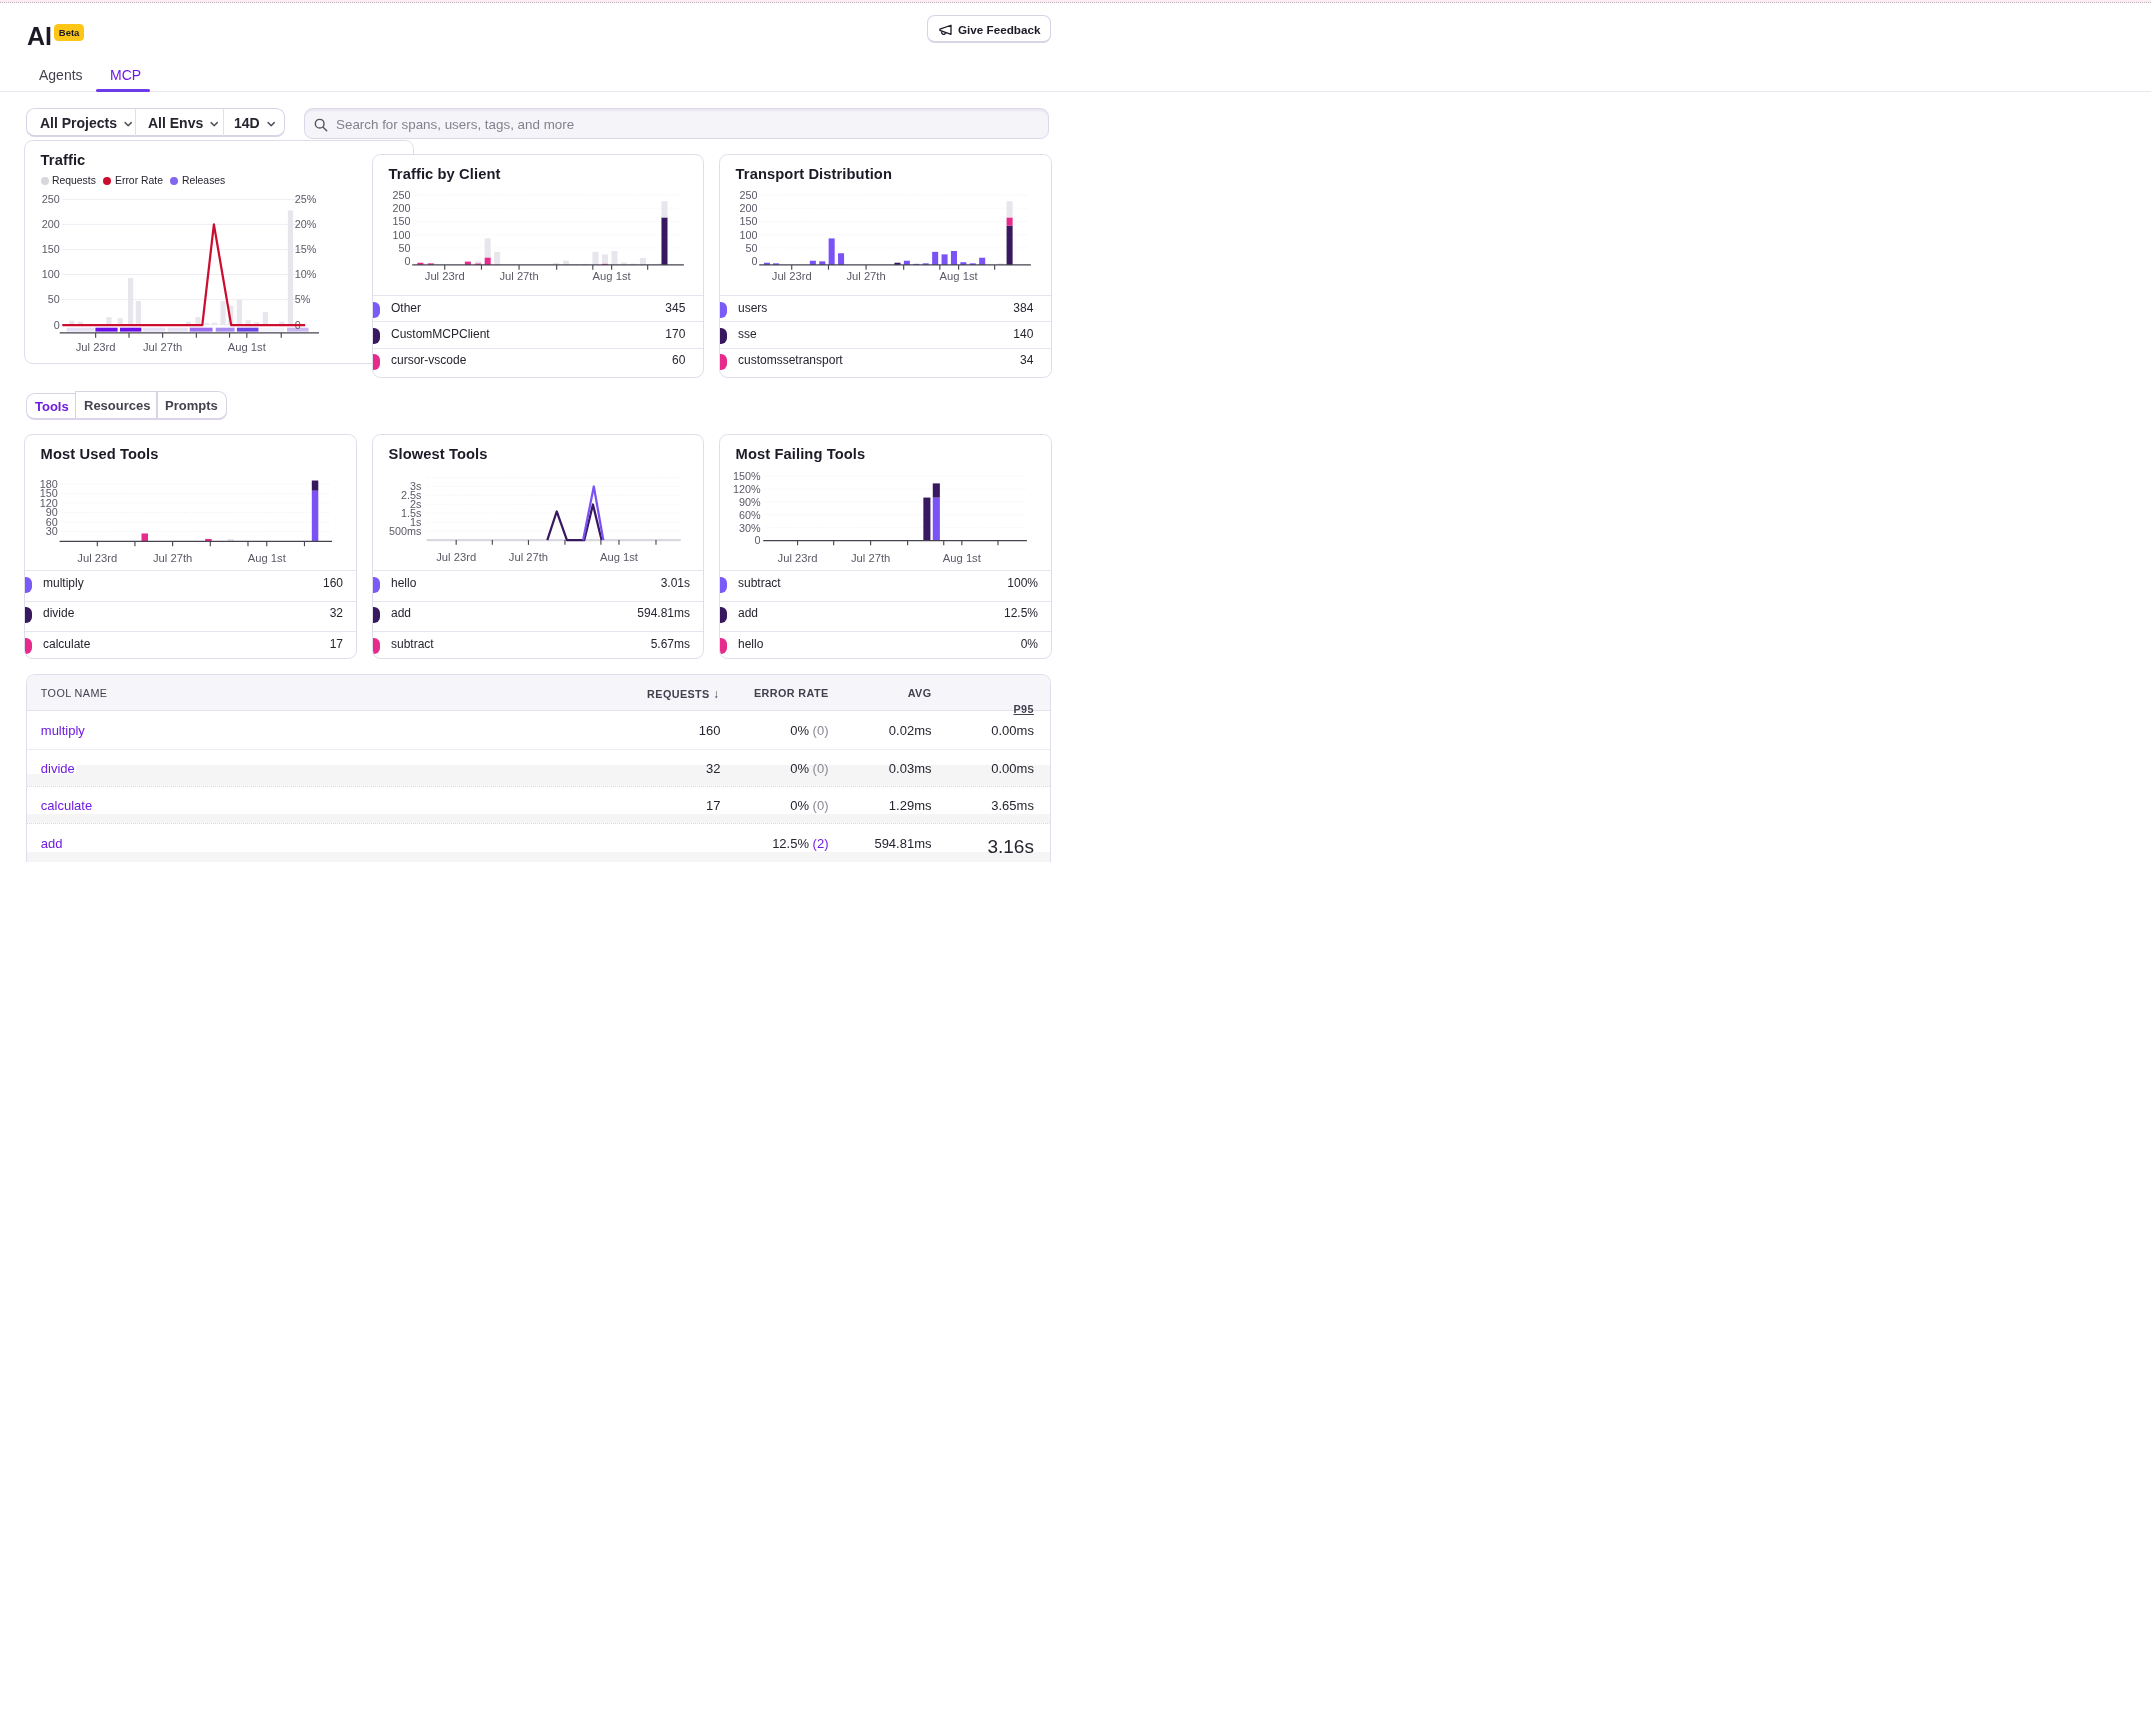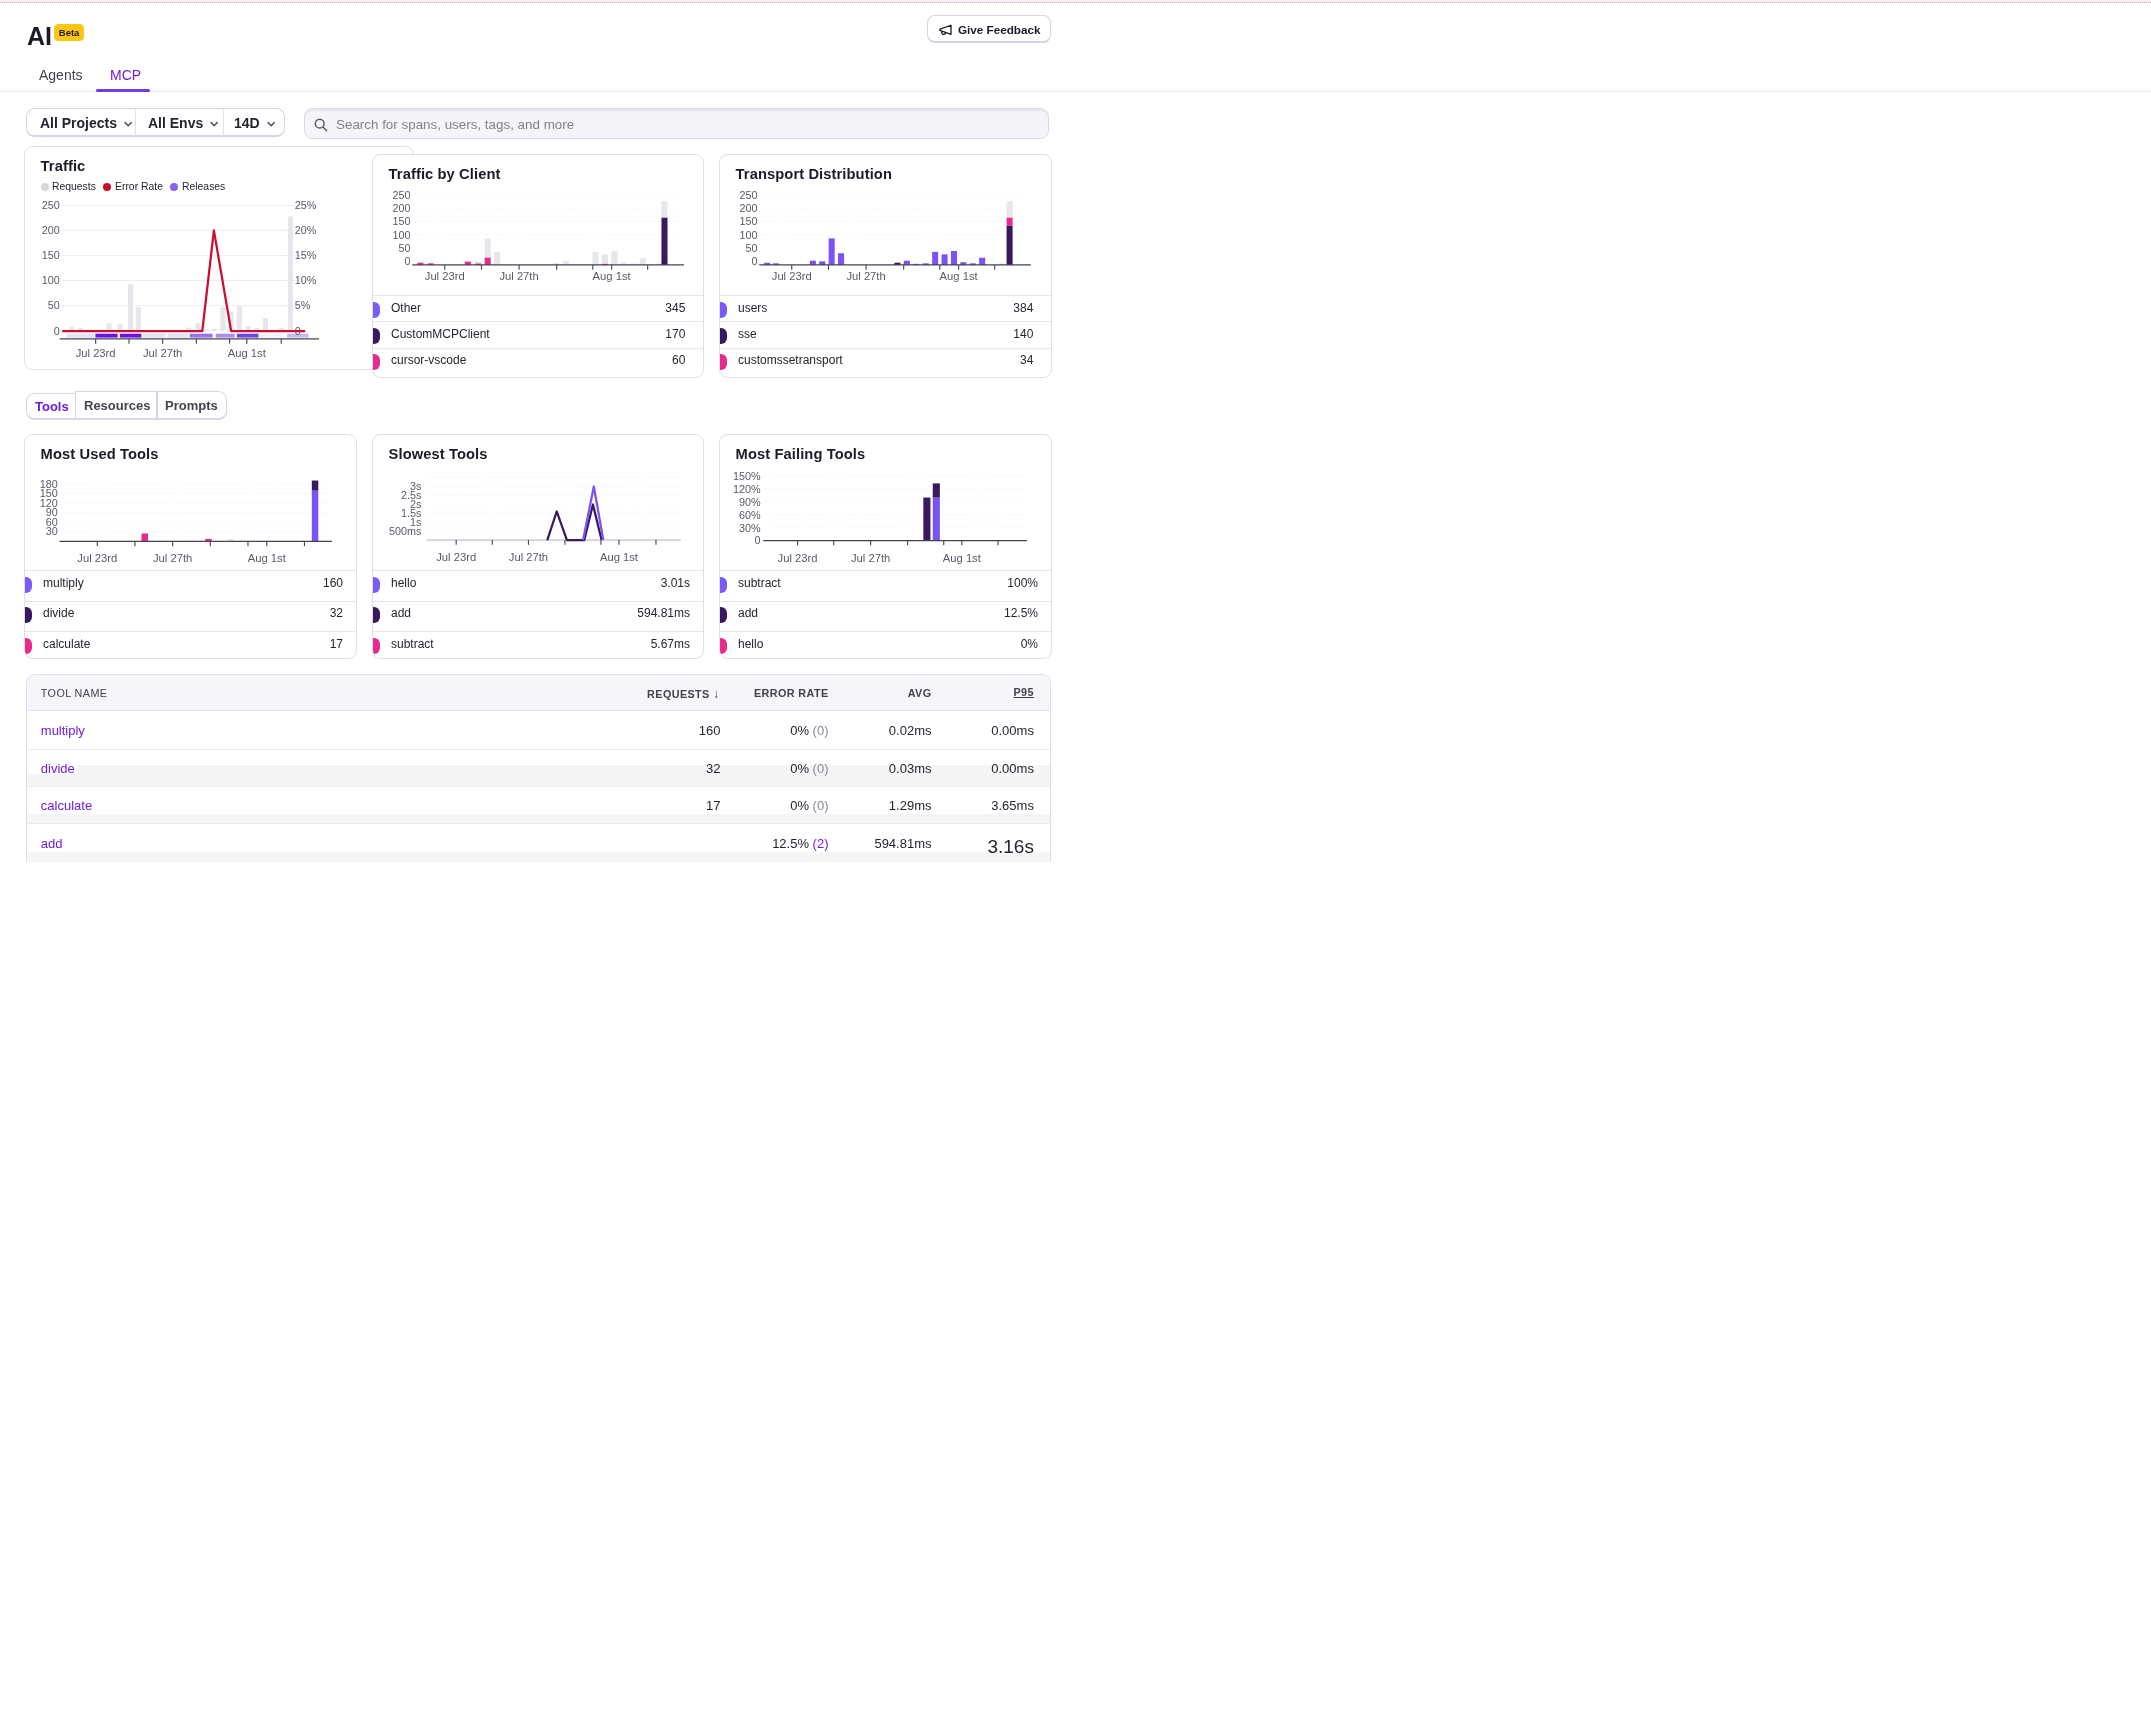--- a/index.html
+++ b/index.html
@@ -25,21 +25,21 @@
     </svg></div>
 <div style="position:absolute;left:234px;top:115px;font-size:14px;font-weight:700;color:#27242f;">14D<svg width="10.4" height="10.4" viewBox="0 0 12 12" style="position:relative;top:0.9px;left:0;display:inline-block;margin-left:6px;">
       <path d="M2.5 4.2 L6 7.8 L9.5 4.2" fill="none" stroke="#55525e" stroke-width="1.7" stroke-linecap="round" stroke-linejoin="round"></path>
     </svg></div>
 <div style="position:absolute;left:304px;top:108px;width:745px;height:31px;background:#f5f4f9;border:0.9px solid #dcd7e8;border-radius:8.6px;box-shadow:inset 0 2.2px 0 rgba(60,40,100,0.06);"></div>
 <svg width="15.6" height="15.6" style="left:313px;top:117px;" viewBox="0 0 20 20" fill="none" stroke="#55525e" stroke-width="1.8">
     <circle cx="8.6" cy="8.6" r="5.6"></circle>
     <line x1="13" y1="13" x2="17.6" y2="17.6" stroke-linecap="round"></line>
   </svg>
 <div style="position:absolute;left:336px;top:117px;font-size:13.4px;color:#84818e;">Search for spans, users, tags, and more</div>
-<div class="card" style="left:24px;top:146px;width:390px;height:224px;">
+<div class="card" style="left:24px;top:140px;width:390px;height:224px;">
     <div class="ttl">Traffic</div>
     <span style="position:absolute;left:16px;top:36px;width:7.8px;height:7.8px;border-radius:50%;background:#d8d7dd;"></span>
     <span style="position:absolute;left:27px;top:34px;font-size:10.4px;color:#27242f;">Requests</span>
     <span style="position:absolute;left:78px;top:36px;width:7.8px;height:7.8px;border-radius:50%;background:#cb0e2f;"></span>
     <span style="position:absolute;left:90px;top:34px;font-size:10.4px;color:#27242f;">Error Rate</span>
     <span style="position:absolute;left:145px;top:36px;width:7.8px;height:7.8px;border-radius:50%;background:#8466f0;"></span>
     <span style="position:absolute;left:157px;top:34px;font-size:10.4px;color:#27242f;">Releases</span>
     <svg width="333" height="223" viewBox="0 0 385 258">
       <line x1="43.0" y1="67.5" x2="324.0" y2="67.5" stroke="#eceaf2" stroke-width="1"></line>
       <text x="40.0" y="72.0" font-size="12.5" fill="#5b5866" text-anchor="end" font-weight="400">250</text>
@@ -356,21 +356,21 @@
     <div style="position:absolute;left:0;top:203px;width:7px;height:15.6px;background:#e62b8d;border-radius:0 6px 6px 0;"></div>
     <div style="position:absolute;left:18px;top:202px;font-size:12px;color:#27242f;">hello</div>
     <div style="position:absolute;right:13px;top:202px;font-size:12px;color:#27242f;text-align:right;">0%</div>
   </div>
 <div style="position:absolute;left:25.5px;top:674px;width:1025px;height:188px;border:0.9px solid #e2dded;border-bottom:none;border-radius:8.6px 8.6px 0 0;overflow:hidden;background:#fff;">
     <div style="position:absolute;left:0;top:0;width:100%;height:36px;background:#f6f5f9;border-bottom:0.9px solid #e5e2ec;"></div>
     <div style="position:absolute;top:12px;font-size:10.8px;font-weight:400;color:#43404f;letter-spacing:0.4px;left:14.3px;">TOOL NAME</div>
     <div style="position:absolute;top:12px;font-size:10.8px;font-weight:700;color:#43404f;letter-spacing:0.4px;right:330px;">REQUESTS <span style="font-weight:400;font-size:12px;">↓</span></div>
     <div style="position:absolute;top:12px;font-size:10.8px;font-weight:700;color:#43404f;letter-spacing:0.4px;right:221px;">ERROR RATE</div>
     <div style="position:absolute;top:12px;font-size:10.8px;font-weight:700;color:#43404f;letter-spacing:0.4px;right:118px;">AVG</div>
-    <div style="position:absolute;top:11px;font-size:10.8px;font-weight:700;color:#43404f;letter-spacing:0.4px;right:15.6px;text-decoration:underline;">P95</div>
+    <div style="position:absolute;top:28px;font-size:10.8px;font-weight:700;color:#43404f;letter-spacing:0.4px;right:15.6px;text-decoration:underline;">P95</div>
     <div style="position:absolute;left:0;right:0;top:74px;height:1.3px;background:#eceaf2;"></div>
     <div style="position:absolute;left:14.3px;top:48px;font-size:13px;color:#6e1be0;">multiply</div>
     <div style="position:absolute;right:329px;top:48px;font-size:13px;color:#27242f;">160</div>
     <div style="position:absolute;right:221px;top:48px;font-size:13px;color:#27242f;">0% <span style="color:#8a8794;">(0)</span></div>
     <div style="position:absolute;right:118px;top:48px;font-size:13px;color:#27242f;">0.02ms</div>
     <div style="position:absolute;right:15.6px;top:48px;font-size:13px;color:#27242f;">0.00ms</div>
     <div style="position:absolute;left:49px;right:0;top:90px;height:21px;background:#f5f5f6;"></div>
     <div style="position:absolute;left:0;right:0;top:99px;height:12px;background:#f5f5f6;"></div>
     <div style="position:absolute;left:0;right:0;top:111px;height:1.3px;border-top:1.3px dotted #dcd7e8;"></div>
     <div style="position:absolute;left:14.3px;top:86px;font-size:13px;color:#6e1be0;">divide</div>

